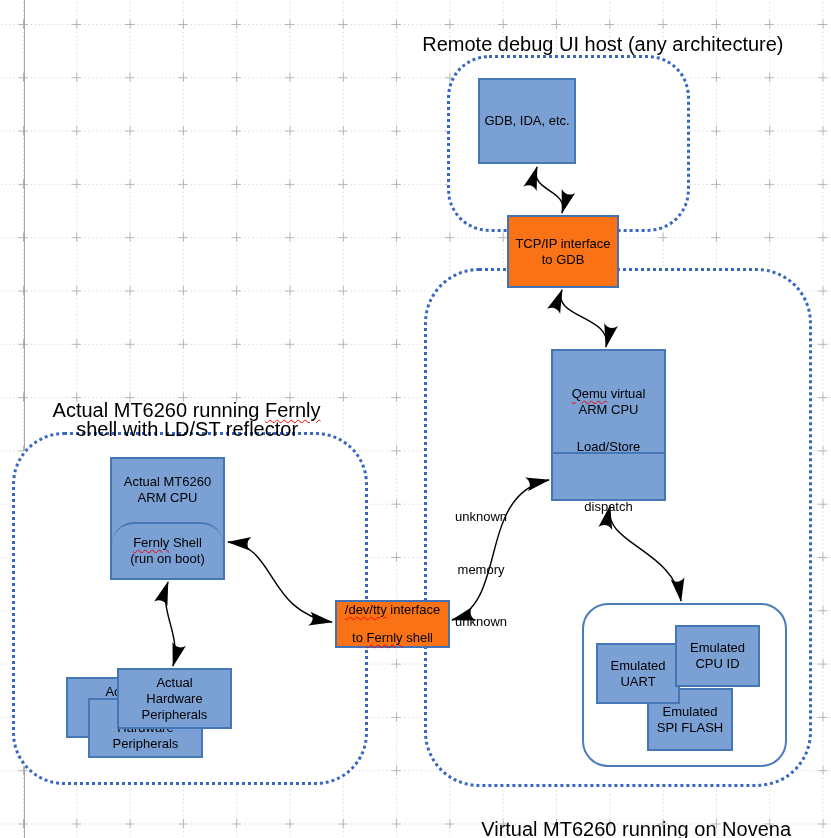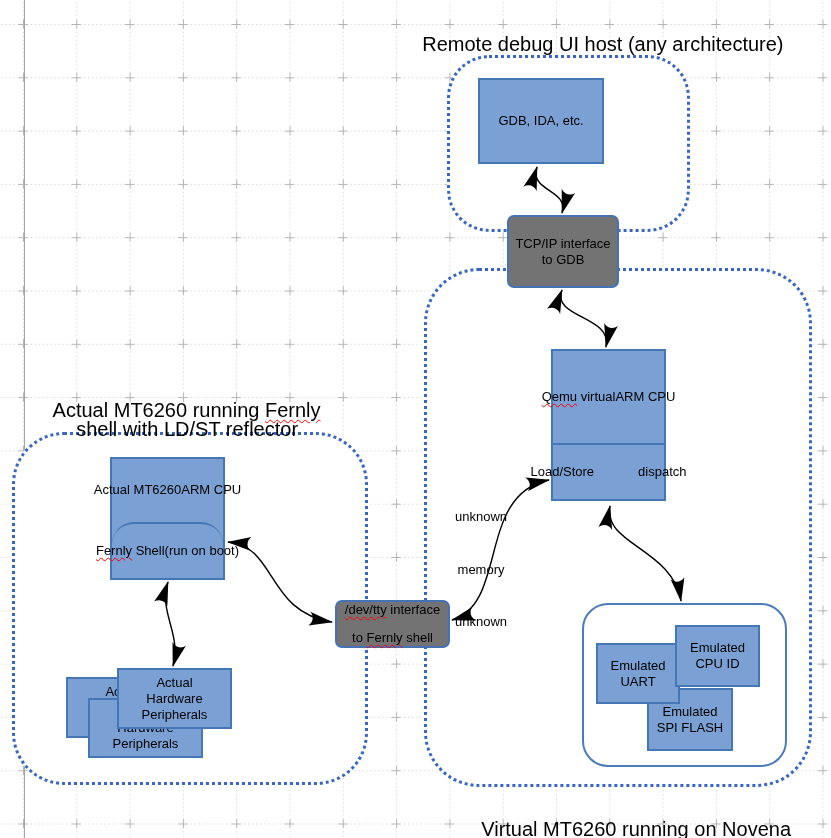--- a/index.html
+++ b/index.html
@@ -18,25 +18,25 @@
   .group{
     position:absolute;box-sizing:border-box;background:#fff;
     border:2px solid #4c7cba;border-radius:26px;z-index:2;
   }
   .box{
     position:absolute;box-sizing:border-box;
     background:#7aa0d4;border:2px solid #4576b6;
     display:flex;flex-direction:column;align-items:center;justify-content:center;
     font-size:13px;line-height:16px;text-align:center;z-index:3;
   }
-  .box.orange{background:#737373;border-color:#4472b4;border-radius:7px;}
+  .box.orange{background:#f97316;border-color:#4472b4;}
   .box .line{display:block;white-space:pre;}
   .split{justify-content:flex-start;padding:0;}
   .sect{
-    width:100%;box-sizing:border-box;display:flex;flex-direction:row;
+    width:100%;box-sizing:border-box;display:flex;flex-direction:column;
     align-items:center;justify-content:center;
   }
   .sect.lower{border-top:2px solid #4576b6;}
   .title{
     position:absolute;font-size:20px;line-height:19px;text-align:center;
     z-index:2;white-space:pre;
   }
   .note{position:absolute;font-size:13px;line-height:17.5px;z-index:2;white-space:pre;text-align:center;}
   .sq{
     text-decoration-line:underline;text-decoration-style:wavy;
@@ -73,35 +73,35 @@
 
   <div class="title" style="left:16px;top:382px;width:320px;">
     <span class="line"><span>Actual MT6260 running </span><span class="sq">Fernly</span></span>
     <span class="line">shell with LD/ST reflector</span>
   </div>
 
   <div class="title" style="left:455px;top:801px;width:340px;">
     <span>Virtual MT6260 running on Novena</span>
   </div>
 
-  <div class="box" style="left:478px;top:78px;width:126px;height:86px;">
+  <div class="box" style="left:478px;top:78px;width:98px;height:86px;">
     <span class="line">GDB, IDA, etc.</span>
   </div>
 
   <div class="box orange" style="left:507px;top:215px;width:112px;height:73px;">
     <span class="line">TCP/IP interface</span>
     <span class="line">to GDB</span>
   </div>
 
   <div class="box split" style="left:551px;top:349px;width:115px;height:152px;">
     <div class="sect" style="height:101px;">
       <span class="line"><span class="sq">Qemu</span><span> virtual</span></span>
       <span class="line">ARM CPU</span>
     </div>
-    <div class="sect lower" style="height:61px;gap:44px;">
+    <div class="sect lower" style="height:47px;gap:44px;">
       <span class="line">Load/Store</span>
       <span class="line">dispatch</span>
     </div>
   </div>
 
   <div class="note" style="left:455px;top:473px;">
     <span class="line" style="display:block">unknown</span>
     <span class="line" style="display:block">memory</span>
     <span class="line" style="display:block">unknown</span>
   </div>

